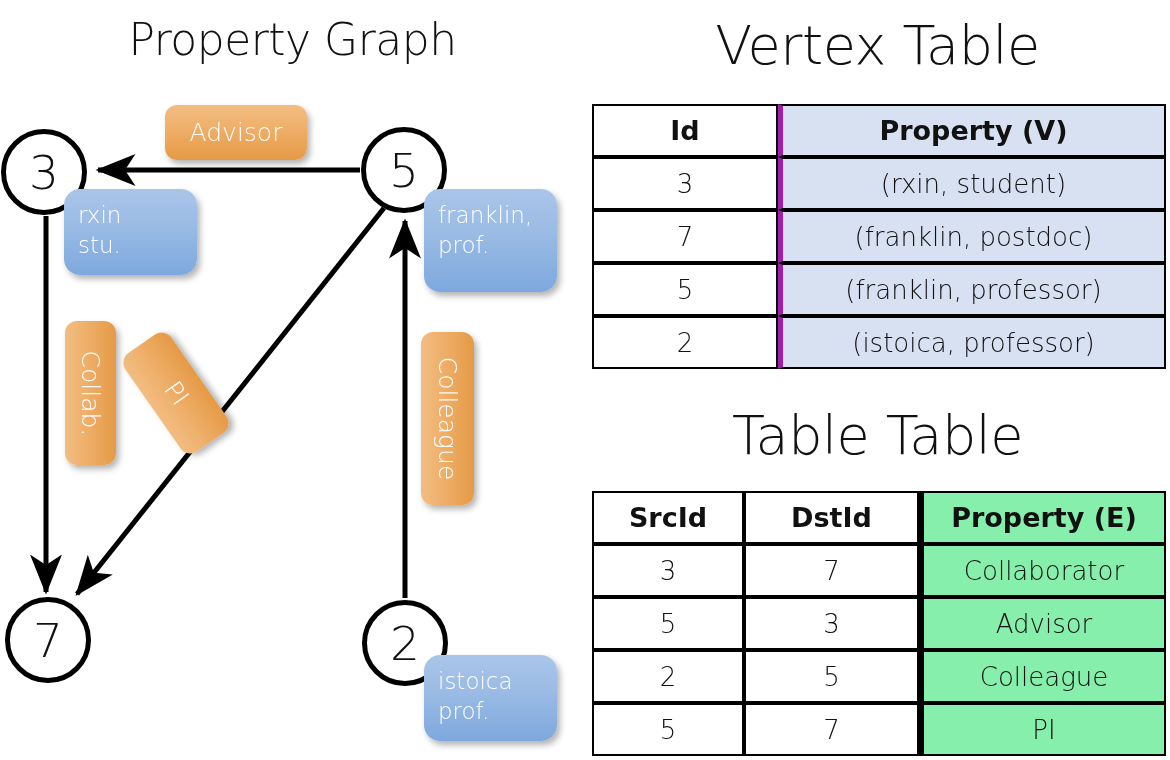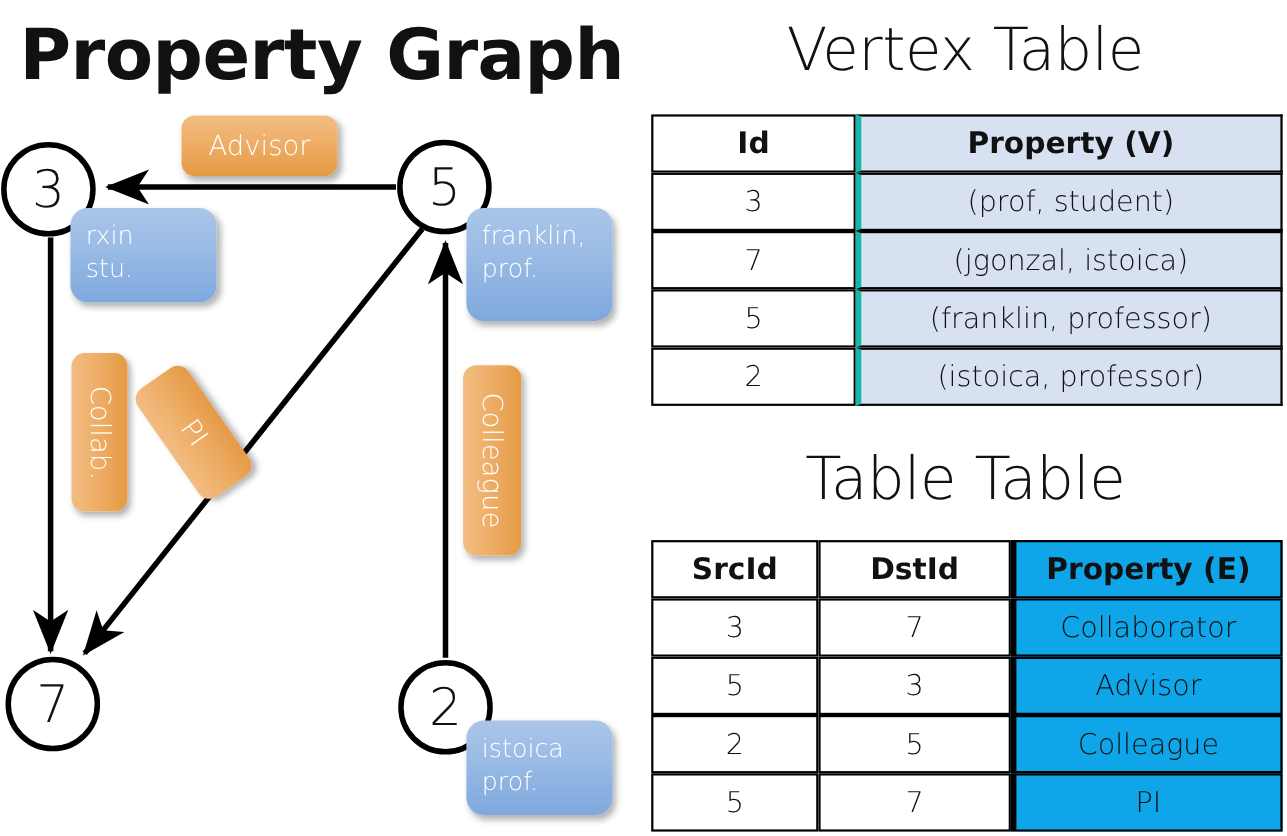--- a/index.html
+++ b/index.html
@@ -21,21 +21,21 @@
   .title {
     position: absolute;
     font-weight: 300;
     font-family: "DejaVu Sans", sans-serif;
     font-size: 52px;
     letter-spacing: -0.5px;
     color: #111111;
     white-space: nowrap;
     text-align: center;
   }
-  #title-property-graph { left: 0px;   top: 14px;  width: 585px; font-size: 64px; font-weight: bold; }
+  #title-property-graph { left: 0px;   top: 14px;  width: 585px; font-size: 44px; }
   #title-vertex-table   { left: 585px; top: 14px;  width: 585px; font-size: 54px; }
   #title-edge-table     { left: 585px; top: 404px; width: 585px; font-size: 54px; }
 
   
   #graph-panel {
     position: absolute;
     left: 0; top: 0;
     width: 585px; height: 760px;
   }
   #graph-edges {
@@ -151,30 +151,30 @@
   .dtable th {
     font-weight: 700;
     font-size: 27px;
   }
 
   
   #vertex-table { left: 592px; top: 104px; width: 574px; }
   #vertex-table .col-id   { width: 186px; }
   #vertex-table .col-prop {
     background: #d7e1f2;
-    border-left: 5px solid #14b8a6;
+    border-left: 5px solid #a21caf;
   }
   #vertex-table .col-prop.hdr { background: #d7e1f2; }
 
   
   #edge-table { left: 592px; top: 491px; width: 574px; }
   #edge-table .col-src { width: 152px; margin-top: 25px; }
   #edge-table .col-dst { width: 175px; }
   #edge-table .col-prop {
-    background: #0ea5e9;
+    background: #86efac;
     border-left: 5px solid #000000;
   }
 </style>
 </head>
 <body>
 
 <div class="title" id="title-property-graph">Property Graph</div>
 
 <div class="title" id="title-vertex-table">Vertex Table</div>
 
@@ -227,25 +227,25 @@
 <table class="dtable" id="vertex-table">
   <thead>
     <tr>
       <th class="col-id">Id</th>
       <th class="col-prop hdr">Property (V)</th>
     </tr>
   </thead>
   <tbody>
     <tr>
       <td class="col-id">3</td>
-      <td class="col-prop">(prof, student)</td>
+      <td class="col-prop">(rxin, student)</td>
     </tr>
     <tr>
       <td class="col-id">7</td>
-      <td class="col-prop">(jgonzal, istoica)</td>
+      <td class="col-prop">(franklin, postdoc)</td>
     </tr>
     <tr>
       <td class="col-id">5</td>
       <td class="col-prop">(franklin, professor)</td>
     </tr>
     <tr>
       <td class="col-id">2</td>
       <td class="col-prop">(istoica, professor)</td>
     </tr>
   </tbody>

